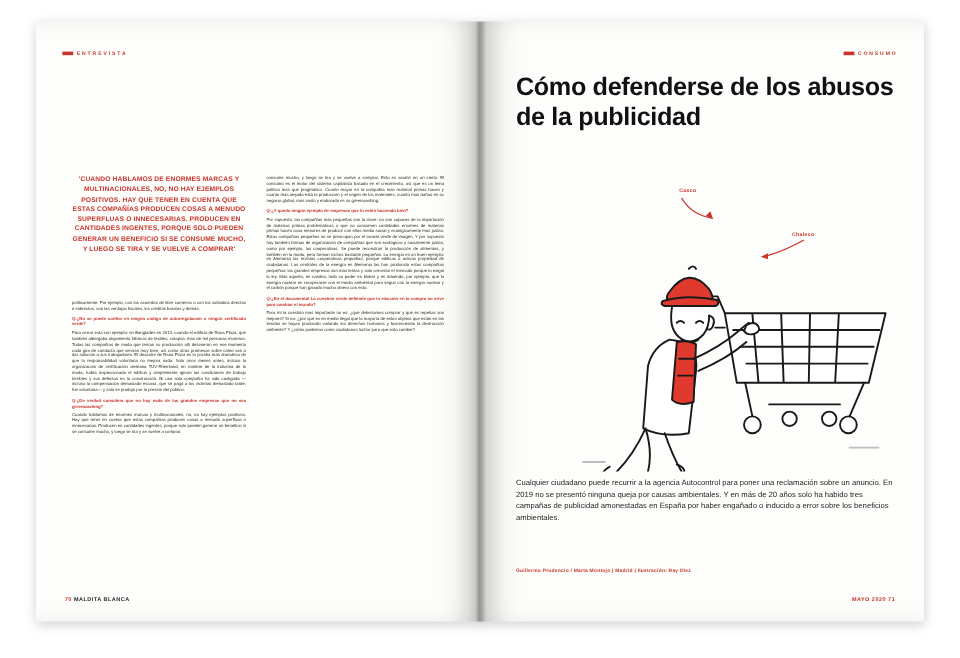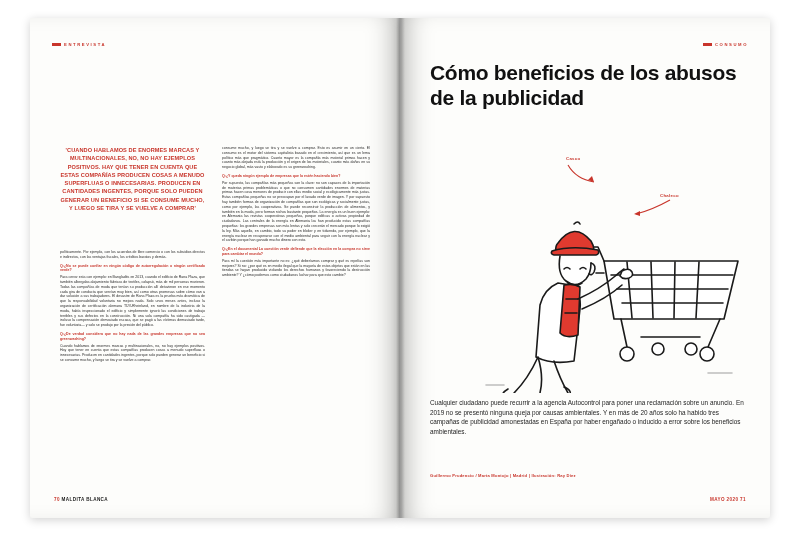--- a/index.html
+++ b/index.html
@@ -153,21 +153,21 @@
       <span class="mag">MALDITA BLANCA</span>
     </div>
   </div>
 
   <div class="page right">
 
     <div class="runhead right">
       <span class="rule"></span><span>CONSUMO</span>
     </div>
 
-    <div class="headline">Cómo beneficios de los abusos de la publicidad</div>
+    <div class="headline">Cómo defenderse de los abusos de la publicidad</div>
 
     <div class="illo">
       <svg viewBox="0 0 356 270" width="356" height="270">
         <g fill="none" stroke="#1a1a1a" stroke-width="1.6" stroke-linecap="round" stroke-linejoin="round">
 
           <path d="M196 138 L330 138 L316 196 L206 196 Z" fill="#ffffff"></path>
           <path d="M203 152 L325 152 M209 166 L320 166 M214 180 L315 180"></path>
           <path d="M219 139 L224 195 M243 139 L245 195 M267 139 L266 195 M291 139 L288 195"></path>
 
           <path d="M196 138 L190 124 L180 124"></path>

